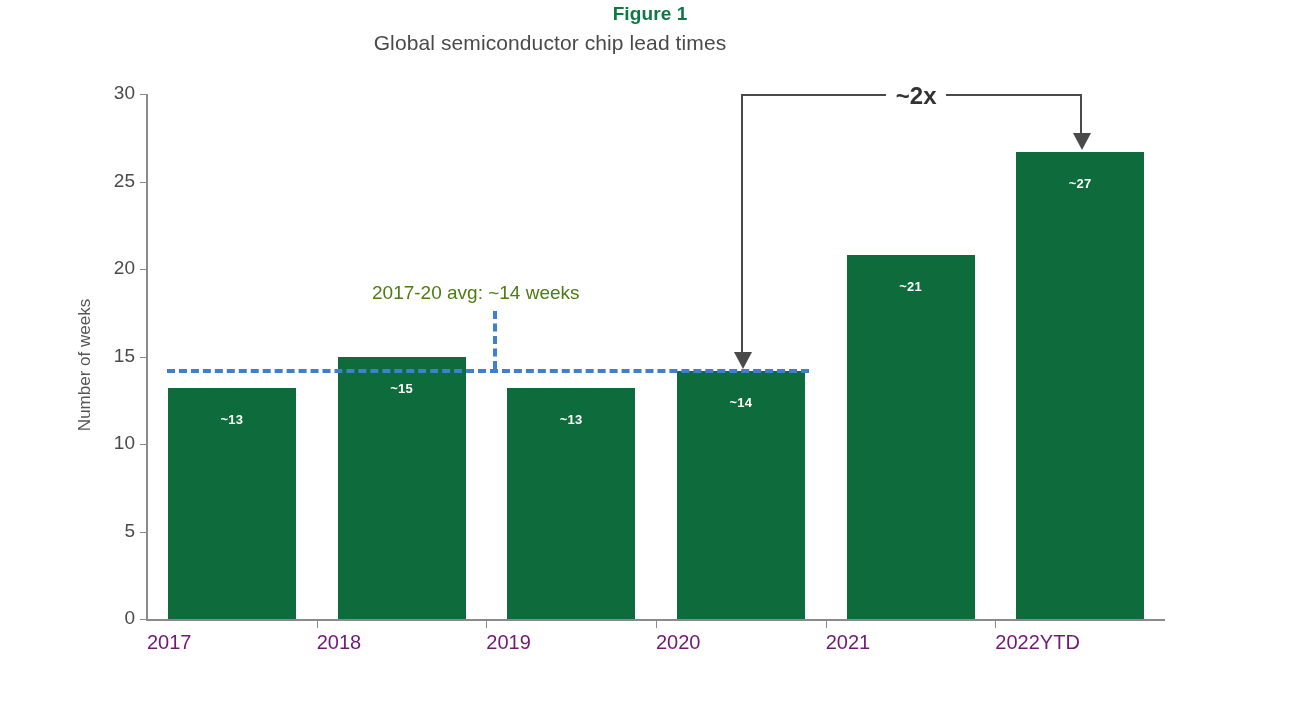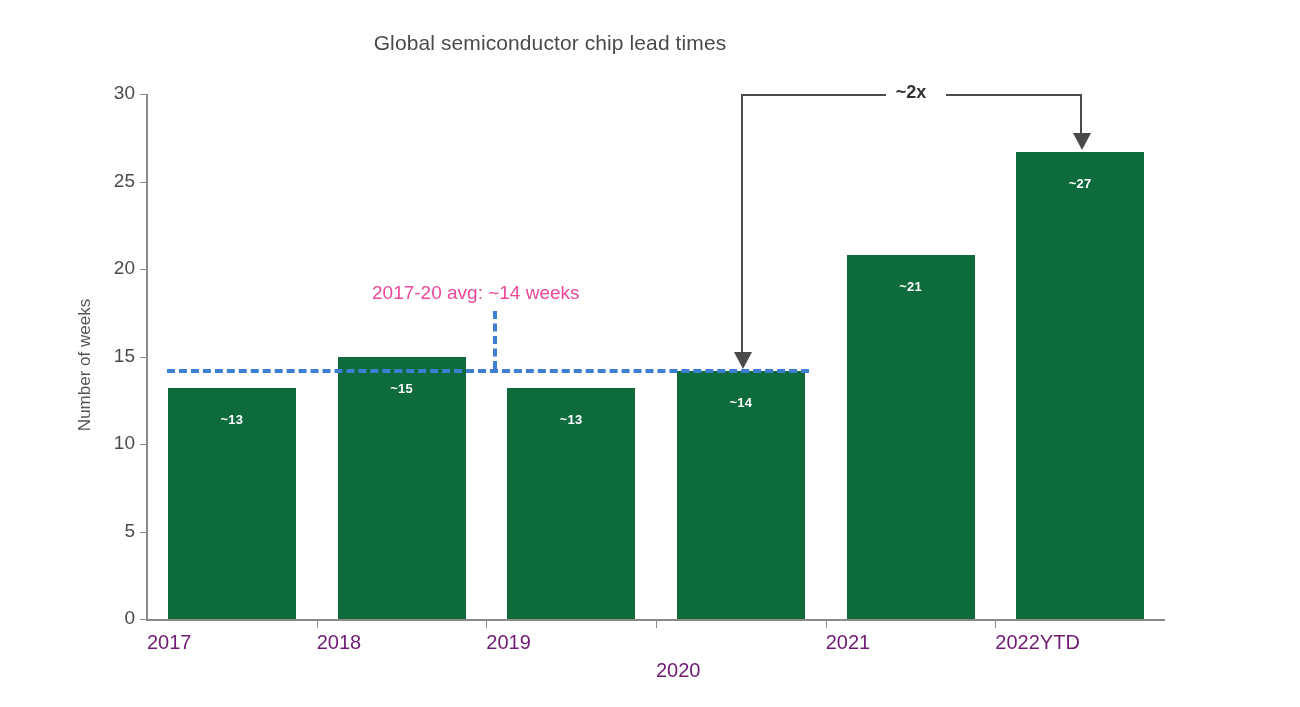--- a/index.html
+++ b/index.html
@@ -136,59 +136,60 @@
     border-top: 4px dashed #3d7fd0;
   }
   .avg-vline {
     position: absolute;
     width: 0;
     border-left: 4px dashed #3d7fd0;
   }
   .avg-label {
     position: absolute;
     font-size: 19px;
-    color: #ec4899;
+    color: #4d7c0f;
     white-space: nowrap;
   }
 
   
   .ann-line {
     position: absolute;
     background: #4a4a4a;
   }
   .ann-arrow {
     position: absolute;
     width: 0;
     height: 0;
     border-left: 9px solid transparent;
     border-right: 9px solid transparent;
     border-top: 17px solid #4a4a4a;
   }
   .ann-label {
     position: absolute;
-    font-size: 18px;
+    font-size: 24px;
     font-weight: bold;
     color: #333333;
     white-space: nowrap;
   }
 
   
   .source {
     position: absolute;
     left: 68px;
     top: 675px;
     font-size: 17px;
     color: #4a4a4a;
   }
 </style>
 </head>
 <body>
 
 <div id="page">
 
+  <div class="fig-label">Figure 1</div>
   <div class="fig-subtitle">Global semiconductor chip lead times</div>
 
   <div class="plot">
 
     <div class="y-axis-title">Number of weeks</div>
 
     <div class="axis-line-y"></div>
     <div class="axis-line-x"></div>
 
     <div id="y-ticks">
@@ -237,21 +238,21 @@
         <div class="bar-value" style="left: 1016.17px; width: 128px; top: 175.75px;">~27</div>
       </div>
 
     <div id="x-ticks">
         <div class="x-label" style="left: 147px; width: 169.667px;">2017</div>
         <div class="x-tick-mark" style="left: 316.667px;"></div>
         <div class="x-label" style="left: 316.667px; width: 169.667px;">2018</div>
         <div class="x-tick-mark" style="left: 486.333px;"></div>
         <div class="x-label" style="left: 486.333px; width: 169.667px;">2019</div>
         <div class="x-tick-mark" style="left: 656px;"></div>
-        <div class="x-label" style="left: 656px; width: 169.667px; margin-top: 28px;">2020</div>
+        <div class="x-label" style="left: 656px; width: 169.667px;">2020</div>
         <div class="x-tick-mark" style="left: 825.667px;"></div>
         <div class="x-label" style="left: 825.667px; width: 169.667px;">2021</div>
         <div class="x-tick-mark" style="left: 995.333px;"></div>
         <div class="x-label" style="left: 995.333px; width: 169.667px;">2022YTD</div>
       </div>
 
     <div id="avg-group">
         <div class="avg-hline" style="left: 167px; top: 368.75px; width: 641.833px; border-top-color: rgb(61, 127, 208);"></div>
         <div class="avg-vline" style="left: 493px; top: 311px; height: 57.75px; border-left-color: rgb(61, 127, 208);"></div>
         <div class="avg-label" style="left: 372px; top: 282px;">2017-20 avg: ~14 weeks</div>

